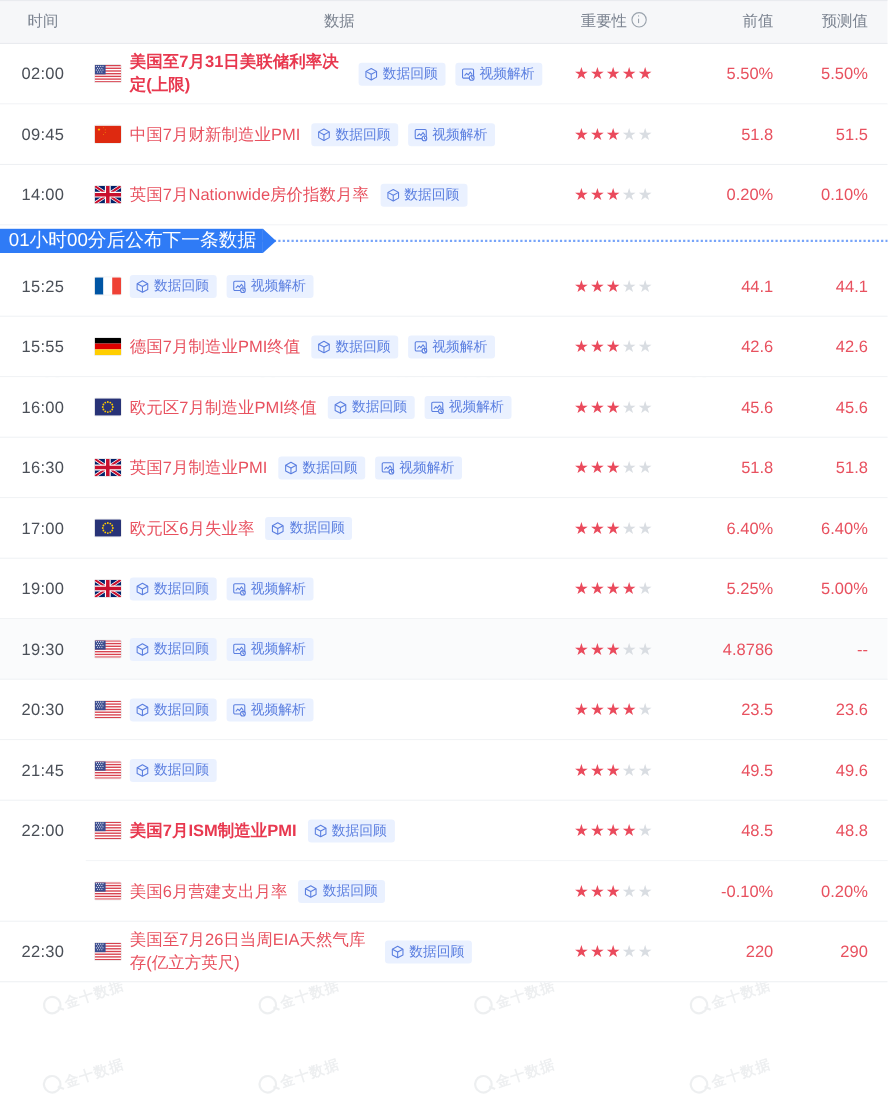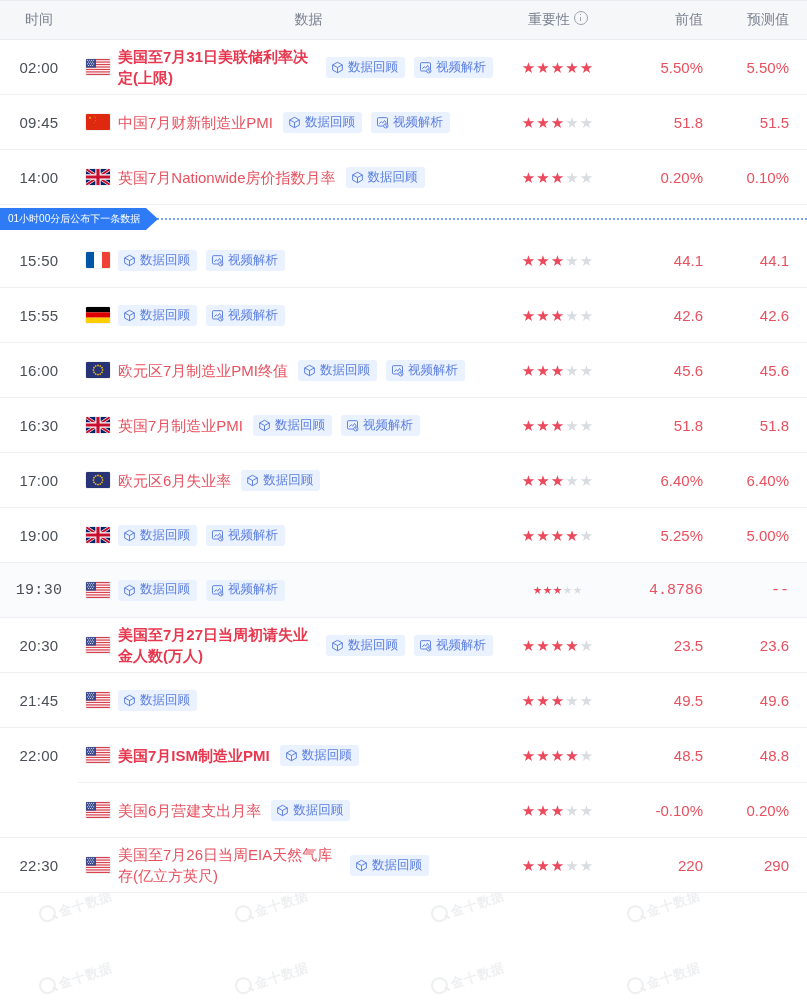--- a/index.html
+++ b/index.html
@@ -95,21 +95,21 @@
     content:"";position:absolute;left:5px;top:4.5px;width:1px;height:4px;background:#9aa3ad;
   }
 
   .row{
     display:flex;align-items:center;
     border-bottom:1px solid #eef0f3;
     min-height:54px;
     background:#fff;
     position:relative;
   }
-  .row.alt{background:#fafbfc;font-family:Liberation Mono, monospace;}
+  .row.alt{background:#fafbfc;}
   .row.nb{border-bottom:none;}
   .sub-div{
     height:1px;background:#eef0f3;margin-left:78px;
   }
 
   .time{
     font-size:15px;color:#4a4f57;text-align:center;
     letter-spacing:.3px;
   }
 
@@ -158,21 +158,21 @@
   }
   .banner-dots{
     position:absolute;left:0;right:0;top:13px;height:0;
     border-top:2px dotted #4a86f7;
     opacity:.75;
   }
   .banner-tag{
     position:relative;z-index:2;
     background:#2f7bf6;
     color:#fff;
-    font-size:10px;
+    font-size:17px;
     height:22px;line-height:22px;
     padding:0 6px 0 8px;
     display:inline-block;
     white-space:nowrap;
   }
   .banner-arrow{
     position:relative;z-index:2;
     width:0;height:0;
     border-top:11px solid transparent;
     border-bottom:11px solid transparent;
@@ -526,21 +526,21 @@
         <div class="c-star stars"><span class="st-on">★</span><span class="st-on">★</span><span class="st-on">★</span><span class="st-off">★</span><span class="st-off">★</span></div>
         <div class="c-prev val">0.20%</div>
         <div class="c-fcst val">0.10%</div>
       </div>
       <div class="banner-row">
         <div class="banner-dots"></div>
         <span class="banner-tag">01小时00分后公布下一条数据</span>
         <span class="banner-arrow"></span>
       </div>
       <div class="row">
-        <div class="c-time time">15:50</div>
+        <div class="c-time time">15:25</div>
         <div class="c-flag">
           <span class="flag">
             <svg viewBox="0 0 24 16">
               <rect width="8" height="16" fill="#0055a4"></rect>
               <rect x="8" width="8" height="16" fill="#fff"></rect>
               <rect x="16" width="8" height="16" fill="#ef4135"></rect>
             </svg>
           </span>
         </div>
         <div class="c-data data-cell">
@@ -577,20 +577,21 @@
         <div class="c-flag">
           <span class="flag">
             <svg viewBox="0 0 24 16">
               <rect width="24" height="5.33" fill="#000"></rect>
               <rect y="5.33" width="24" height="5.33" fill="#dd0000"></rect>
               <rect y="10.66" width="24" height="5.34" fill="#ffce00"></rect>
             </svg>
           </span>
         </div>
         <div class="c-data data-cell">
+          <div class="title-wrap"><span class="title">德国7月制造业PMI终值</span></div>
           <div class="btns">
             <span class="btn">
               <span>
                 <svg width="13" height="13" viewBox="0 0 14 14" fill="none" stroke="#5b7fe0" stroke-width="1.05" stroke-linejoin="round">
                   <path d="M7 1.4 L12.2 4.2 L12.2 9.8 L7 12.6 L1.8 9.8 L1.8 4.2 Z"></path>
                   <path d="M1.8 4.2 L7 7 L12.2 4.2"></path>
                   <path d="M7 7 L7 12.6"></path>
                 </svg>
               </span>
               <span>数据回顾</span>
@@ -885,21 +886,20 @@
                 <circle cx="5.6" cy="4.7" r=".5"></circle>
                 <circle cx="7.6" cy="4.7" r=".5"></circle>
                 <circle cx="2.6" cy="6.4" r=".5"></circle>
                 <circle cx="4.6" cy="6.4" r=".5"></circle>
                 <circle cx="6.6" cy="6.4" r=".5"></circle>
               </g>
             </svg>
           </span>
         </div>
         <div class="c-data data-cell">
-          <div class="title-wrap"><span class="title bold">美国至7月27日当周初请失业金人数(万人)</span></div>
           <div class="btns">
             <span class="btn">
               <span>
                 <svg width="13" height="13" viewBox="0 0 14 14" fill="none" stroke="#5b7fe0" stroke-width="1.05" stroke-linejoin="round">
                   <path d="M7 1.4 L12.2 4.2 L12.2 9.8 L7 12.6 L1.8 9.8 L1.8 4.2 Z"></path>
                   <path d="M1.8 4.2 L7 7 L12.2 4.2"></path>
                   <path d="M7 7 L7 12.6"></path>
                 </svg>
               </span>
               <span>数据回顾</span>

